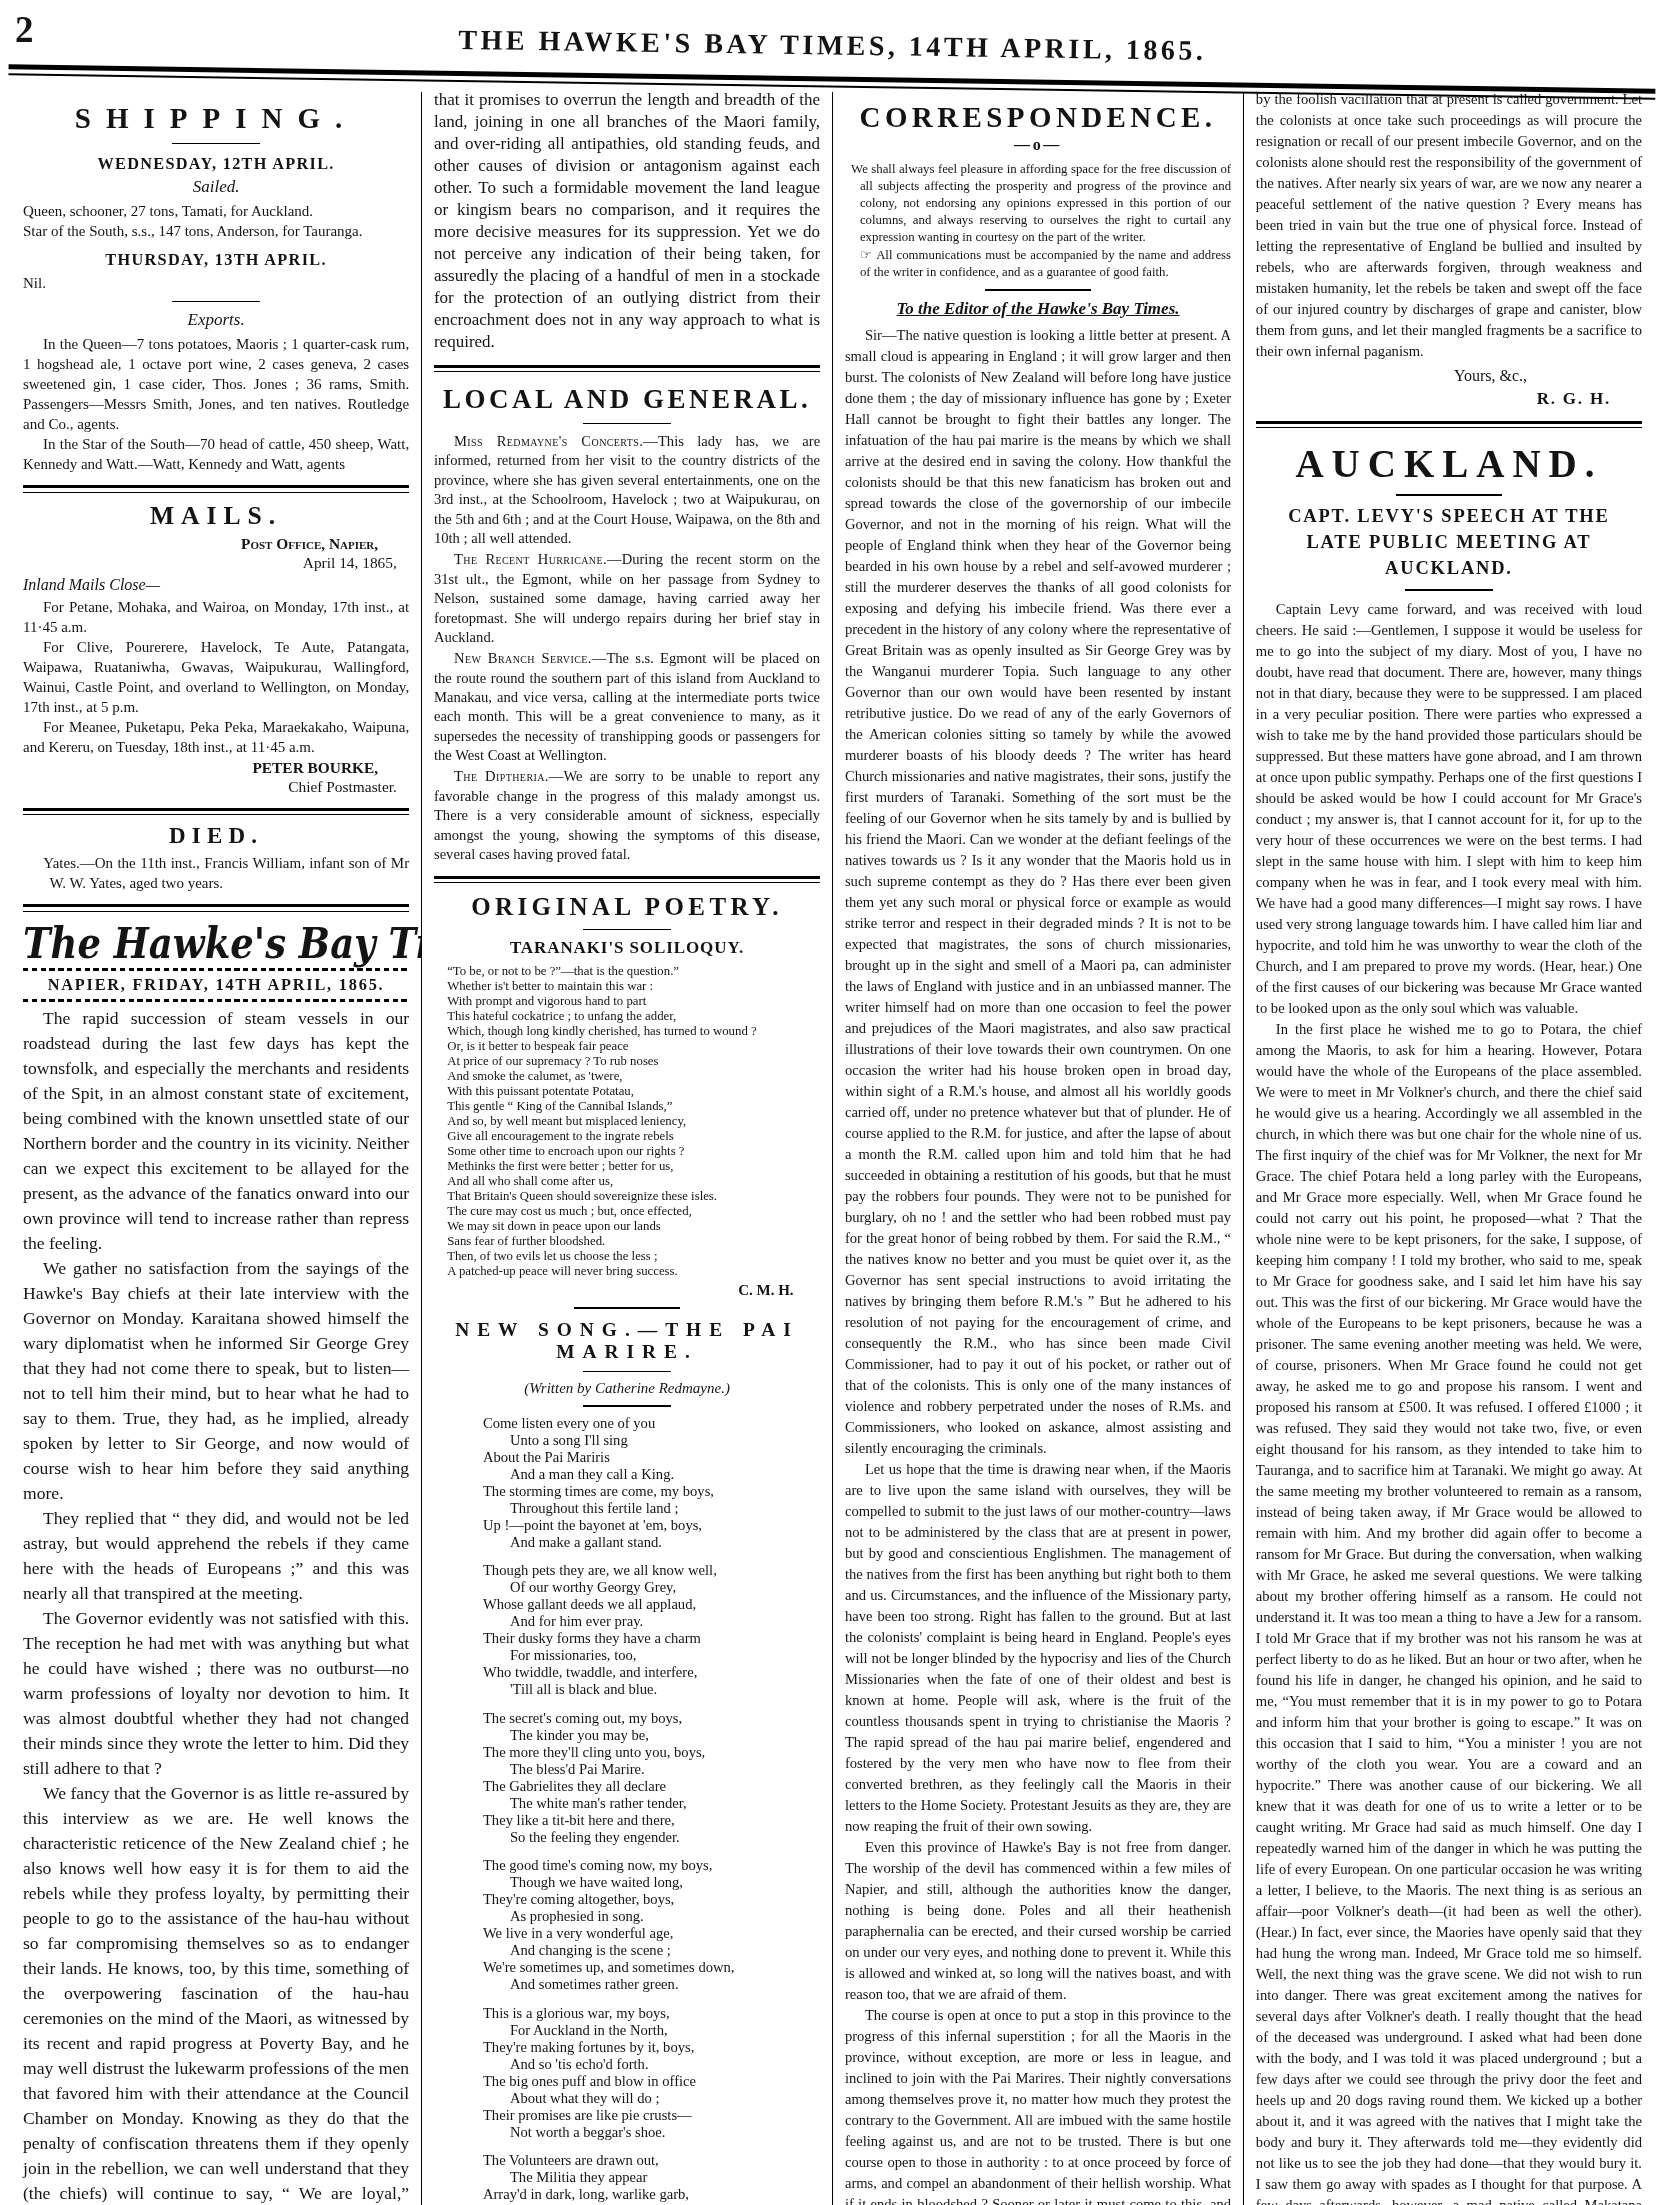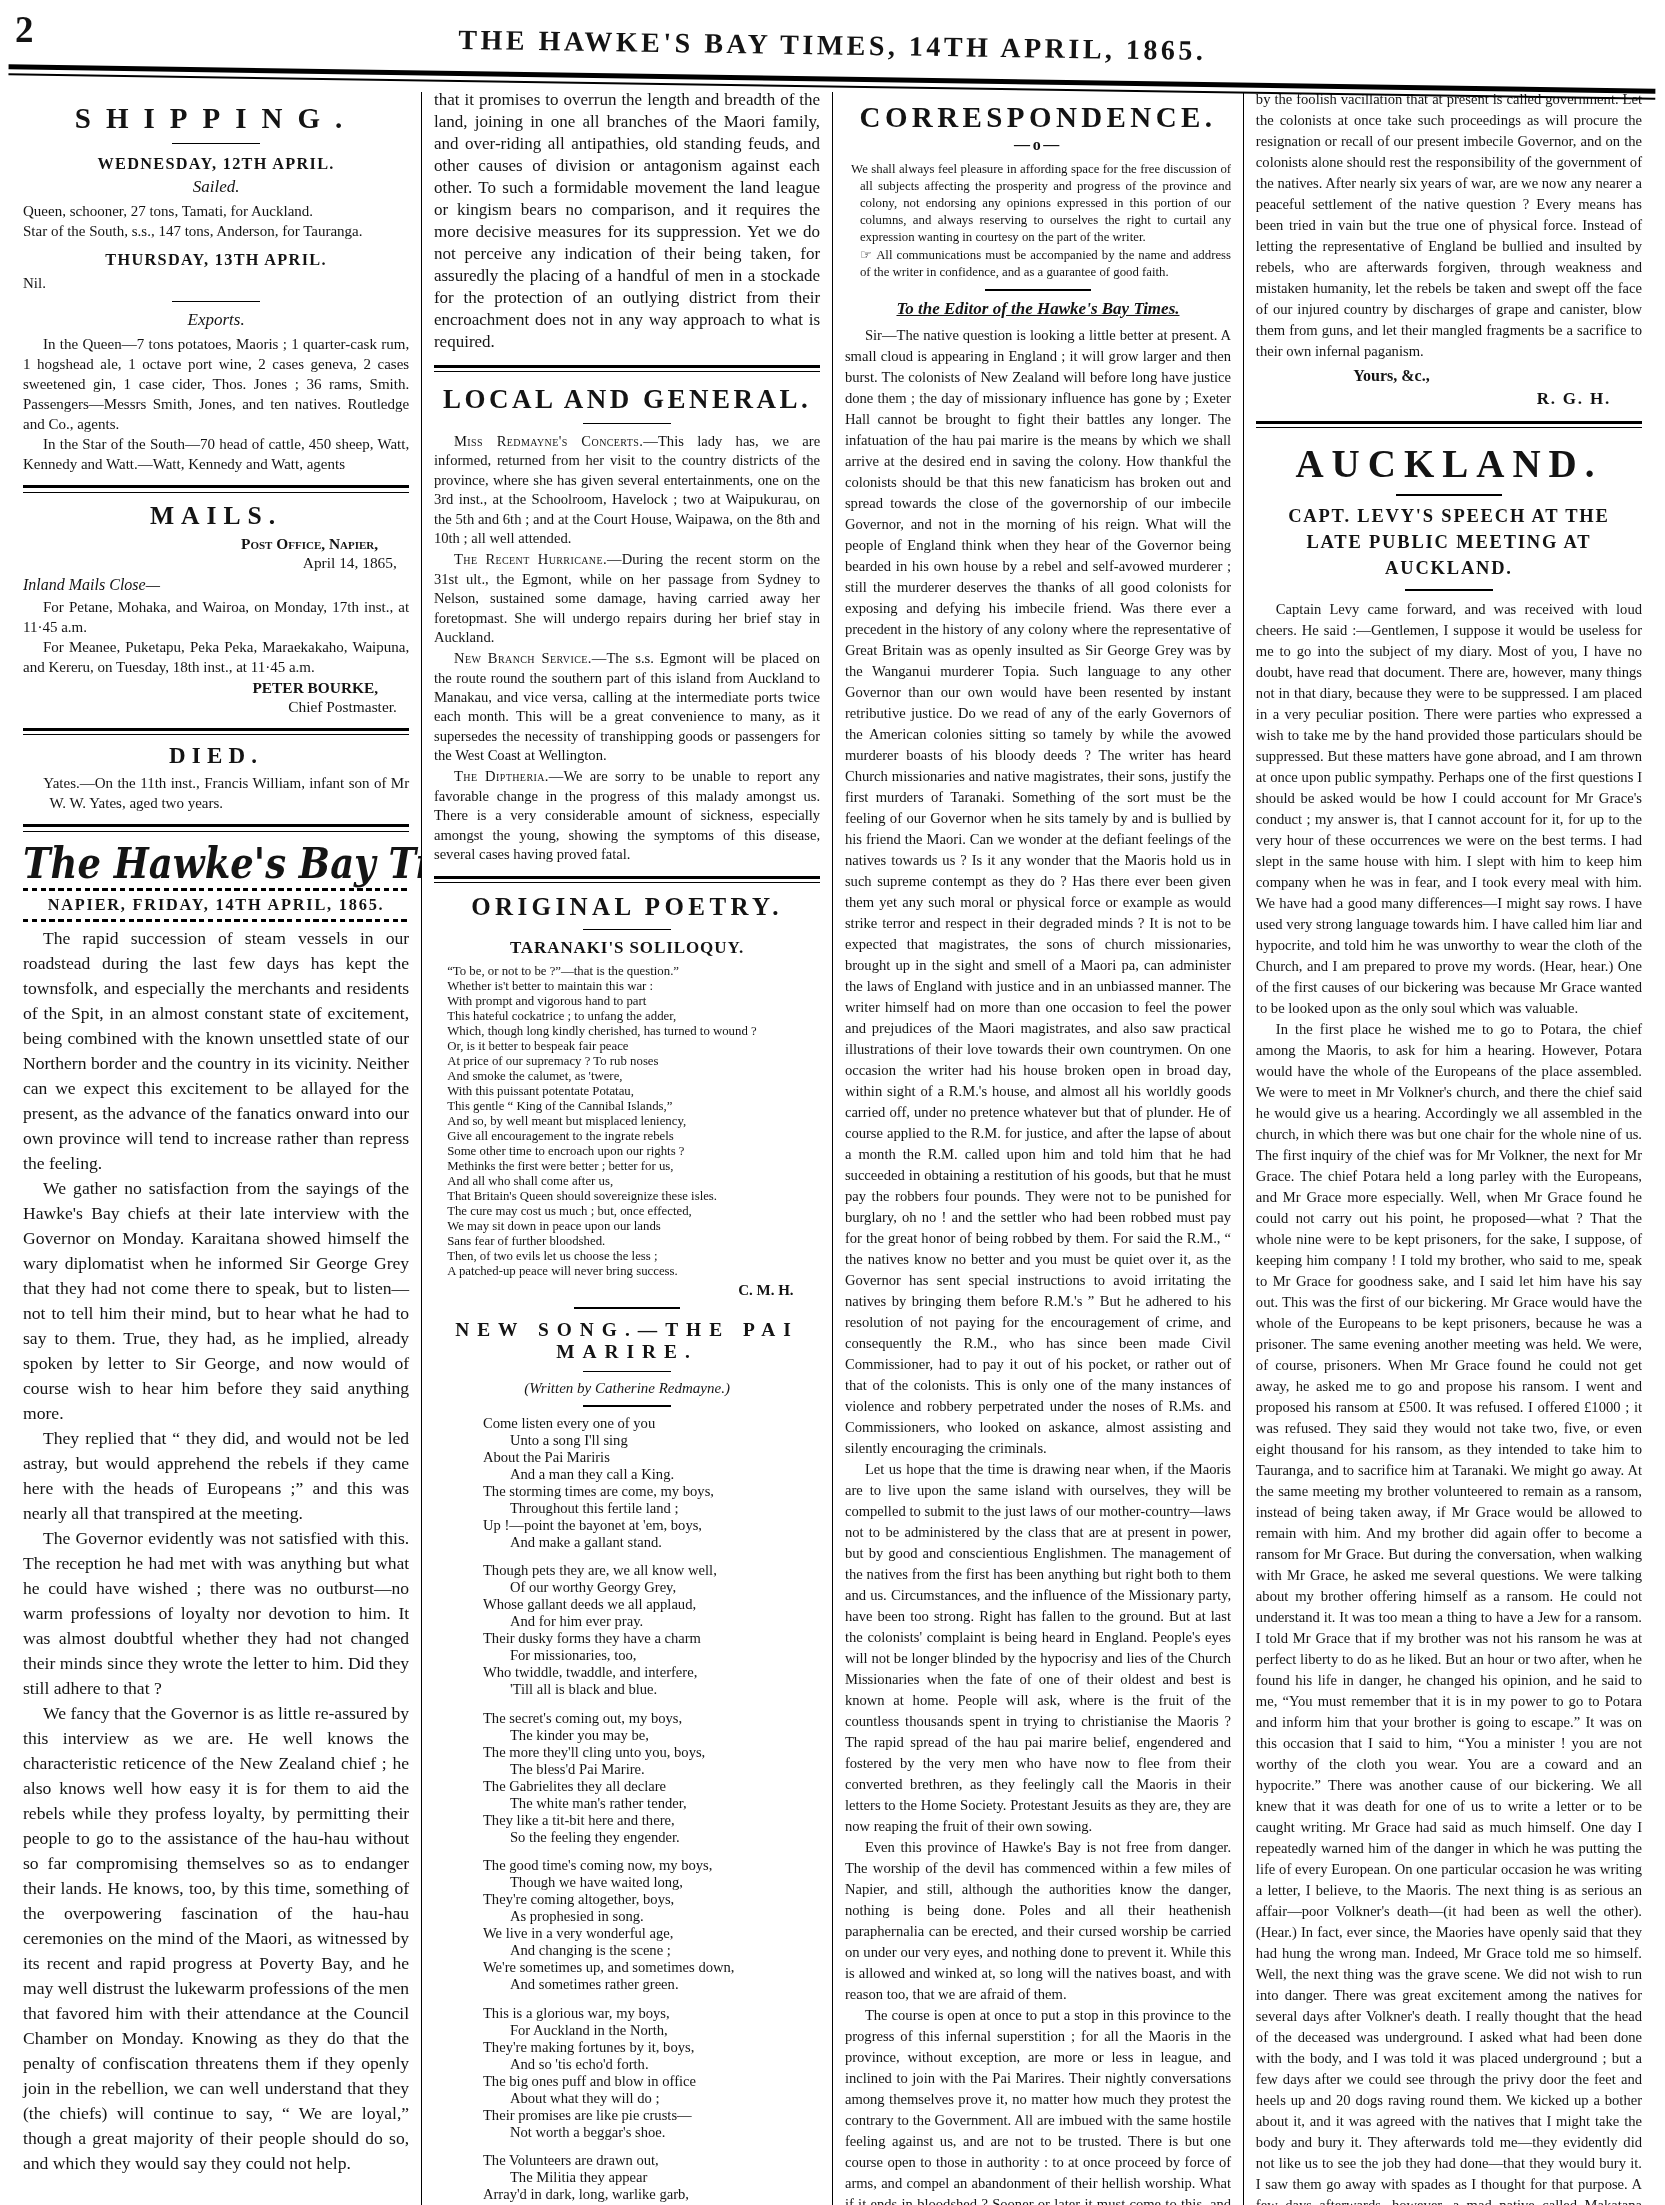--- a/index.html
+++ b/index.html
@@ -59,21 +59,21 @@
   .hang{padding-left:26.5px;text-indent:-6.2px;}
   .cont{font-size:17px;line-height:22px;}
   .loc{font-size:14.6px;line-height:19.4px;margin-bottom:1.8px;}
   .lead{font-variant:small-caps;letter-spacing:0.4px;}
   .notice{font-size:12.8px;line-height:17px;text-indent:0;padding-left:15px;}
   .notice.first{text-indent:-8.8px;}
   .letter{font-size:14.6px;line-height:21px;}
   .speech{font-size:14.6px;line-height:21px;}
   .right1{text-align:right;padding-right:31px;font-size:15.4px;font-variant:small-caps;font-weight:bold;margin-top:2.6px;}
   .right2{text-align:right;padding-right:12.3px;font-size:15.4px;margin-top:0.9px;}
-  .closing{text-align:center;padding-right:115px;font-size:16px;margin-top:4.4px;font-weight:bold;}
+  .closing{text-align:right;padding-right:115px;font-size:16px;margin-top:4.4px;}
   .signature{text-align:right;padding-right:31px;font-size:17px;font-weight:bold;letter-spacing:1.8px;margin-top:4.4px;}
   .sig-poem{text-align:right;padding-right:26.5px;font-size:15px;font-weight:bold;margin:3.5px 0;}
   .nameplate{
     font-family:"DejaVu Serif",serif;font-style:italic;font-weight:bold;
     font-size:37px;text-align:center;white-space:nowrap;margin:8.8px 0 3.5px 0;
     transform:scaleY(1.15);
   }
   .dateline{font-size:16.3px;font-weight:bold;letter-spacing:1.8px;text-align:center;margin:4.4px 0;font-variant:small-caps;}
   .poem-body{margin:2.6px 0 0 13.2px;}
   .poem-line{font-size:12.8px;line-height:15px;padding-left:31px;text-indent:-31px;}
@@ -117,20 +117,21 @@
         </div>
 
       <div class="dblrule"></div>
       <h2 class="h-mails">MAILS.</h2>
       <div class="right1">Post Office, Napier,</div>
       <div class="right2">April 14, 1865,</div>
       <div class="ital-left">Inland Mails Close—</div>
       <div>
 
       <p class="para s">For Petane, Mohaka, and Wairoa, on Monday, 17th inst., at 11·45 a.m.</p>
+          <p class="para s">For Clive, Pourerere, Havelock, Te Aute, Patangata, Waipawa, Ruataniwha, Gwavas, Waipukurau, Wallingford, Wainui, Castle Point, and overland to Wellington, on Monday, 17th inst., at 5 p.m.</p>
           <p class="para s">For Meanee, Puketapu, Peka Peka, Maraekakaho, Waipuna, and Kereru, on Tuesday, 18th inst., at 11·45 a.m.</p>
         </div>
       <div class="right1">PETER BOURKE,</div>
       <div class="right2">Chief Postmaster.</div>
 
       <div class="dblrule"></div>
       <h2 class="h-died">DIED.</h2>
       <p class="para s hang">Yates.—On the 11th inst., Francis William, infant son of Mr W. W. Yates, aged two years.</p>
 
       <div class="dblrule"></div>

